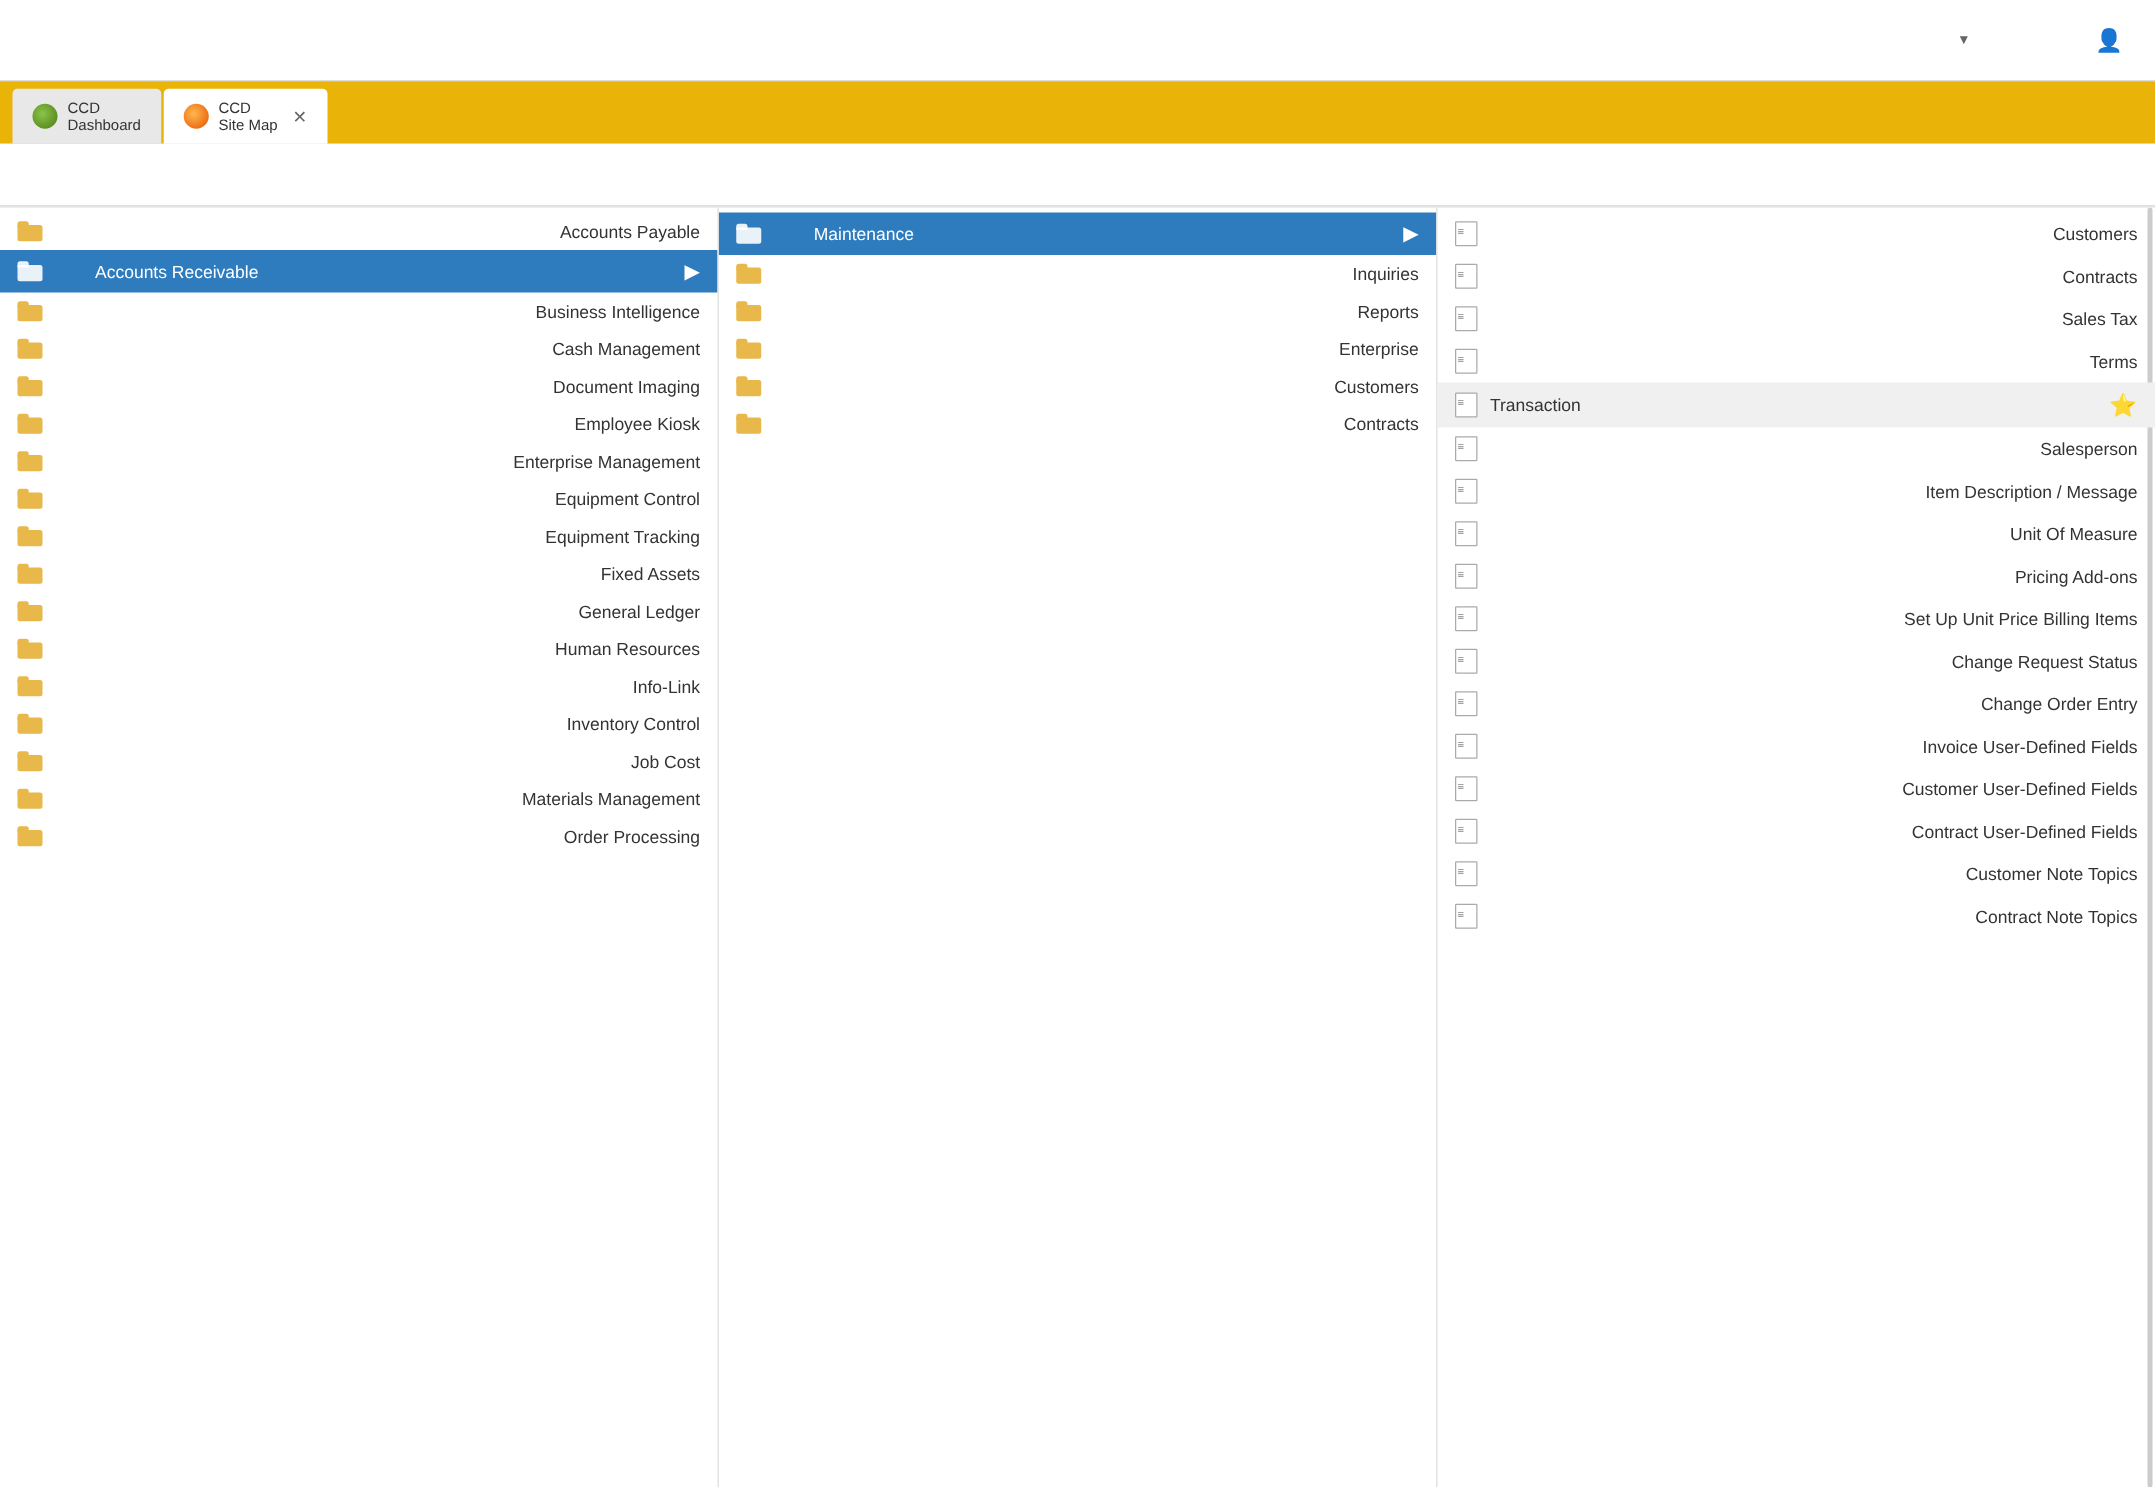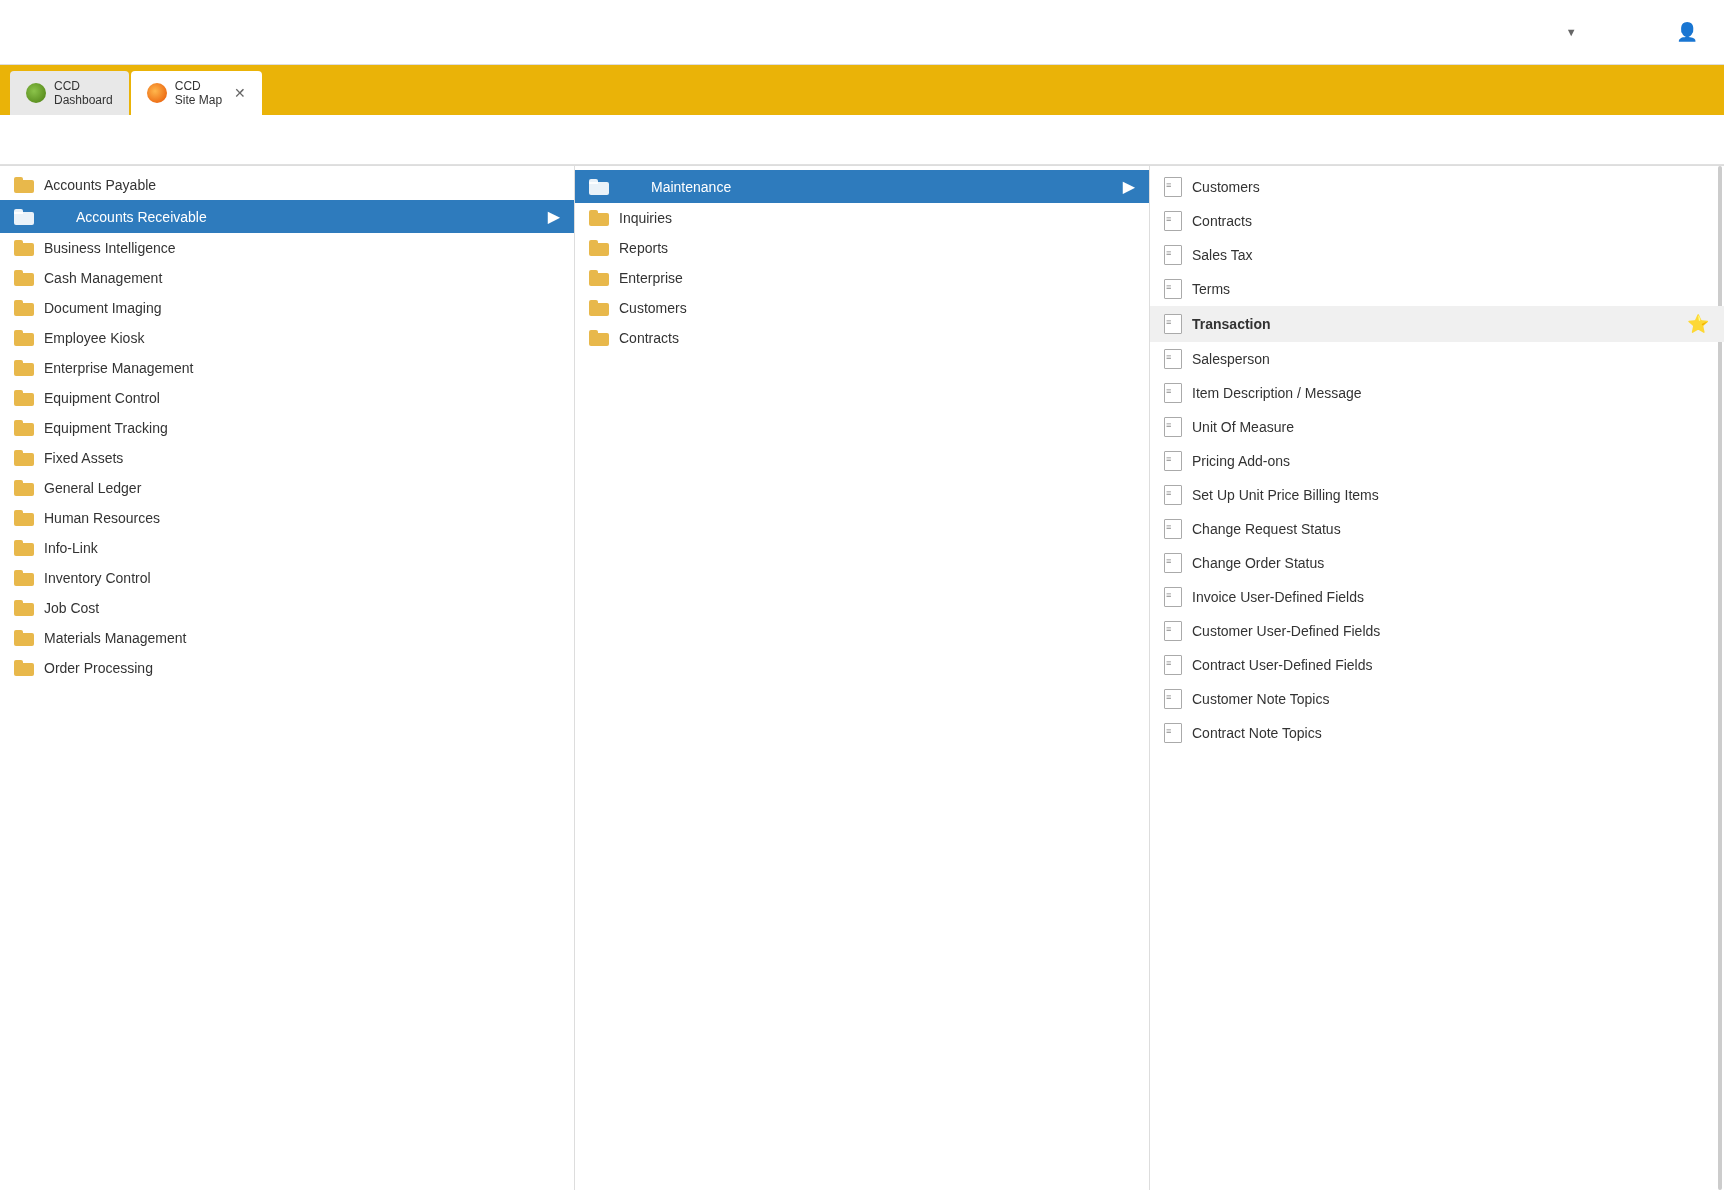--- a/index.html
+++ b/index.html
@@ -163,20 +163,21 @@
 
     .list-item {
       display: flex;
       align-items: center;
       padding: 7px 14px;
       cursor: pointer;
       color: #333;
       font-size: 14px;
       gap: 10px;
       position: relative;
+      justify-content: space-between;
     }
 
     .list-item.selected {
       background: #2e7bbd;
       color: #fff;
       gap: 42px;
     }
 
     .folder-icon {
       width: 20px;
@@ -425,21 +426,21 @@
       <div class="list-item">
         <div class="doc-icon"></div>
         <span>Sales Tax</span>
       </div>
       <div class="list-item">
         <div class="doc-icon"></div>
         <span>Terms</span>
       </div>
       <div class="list-item item-highlighted">
         <div class="doc-icon"></div>
-        <span style="font-weight: bold;">Transaction</span>
+        <span style="font-weight: normal;">Transaction</span>
         <span class="star-badge" style="margin-left: auto;">⭐</span>
       </div>
       <div class="list-item">
         <div class="doc-icon"></div>
         <span>Salesperson</span>
       </div>
       <div class="list-item">
         <div class="doc-icon"></div>
         <span>Item Description / Message</span>
       </div>
@@ -454,21 +455,21 @@
       <div class="list-item">
         <div class="doc-icon"></div>
         <span>Set Up Unit Price Billing Items</span>
       </div>
       <div class="list-item">
         <div class="doc-icon"></div>
         <span>Change Request Status</span>
       </div>
       <div class="list-item">
         <div class="doc-icon"></div>
-        <span>Change Order Status</span>
+        <span>Change Order Entry</span>
       </div>
       <div class="list-item">
         <div class="doc-icon"></div>
         <span>Invoice User-Defined Fields</span>
       </div>
       <div class="list-item">
         <div class="doc-icon"></div>
         <span>Customer User-Defined Fields</span>
       </div>
       <div class="list-item">

